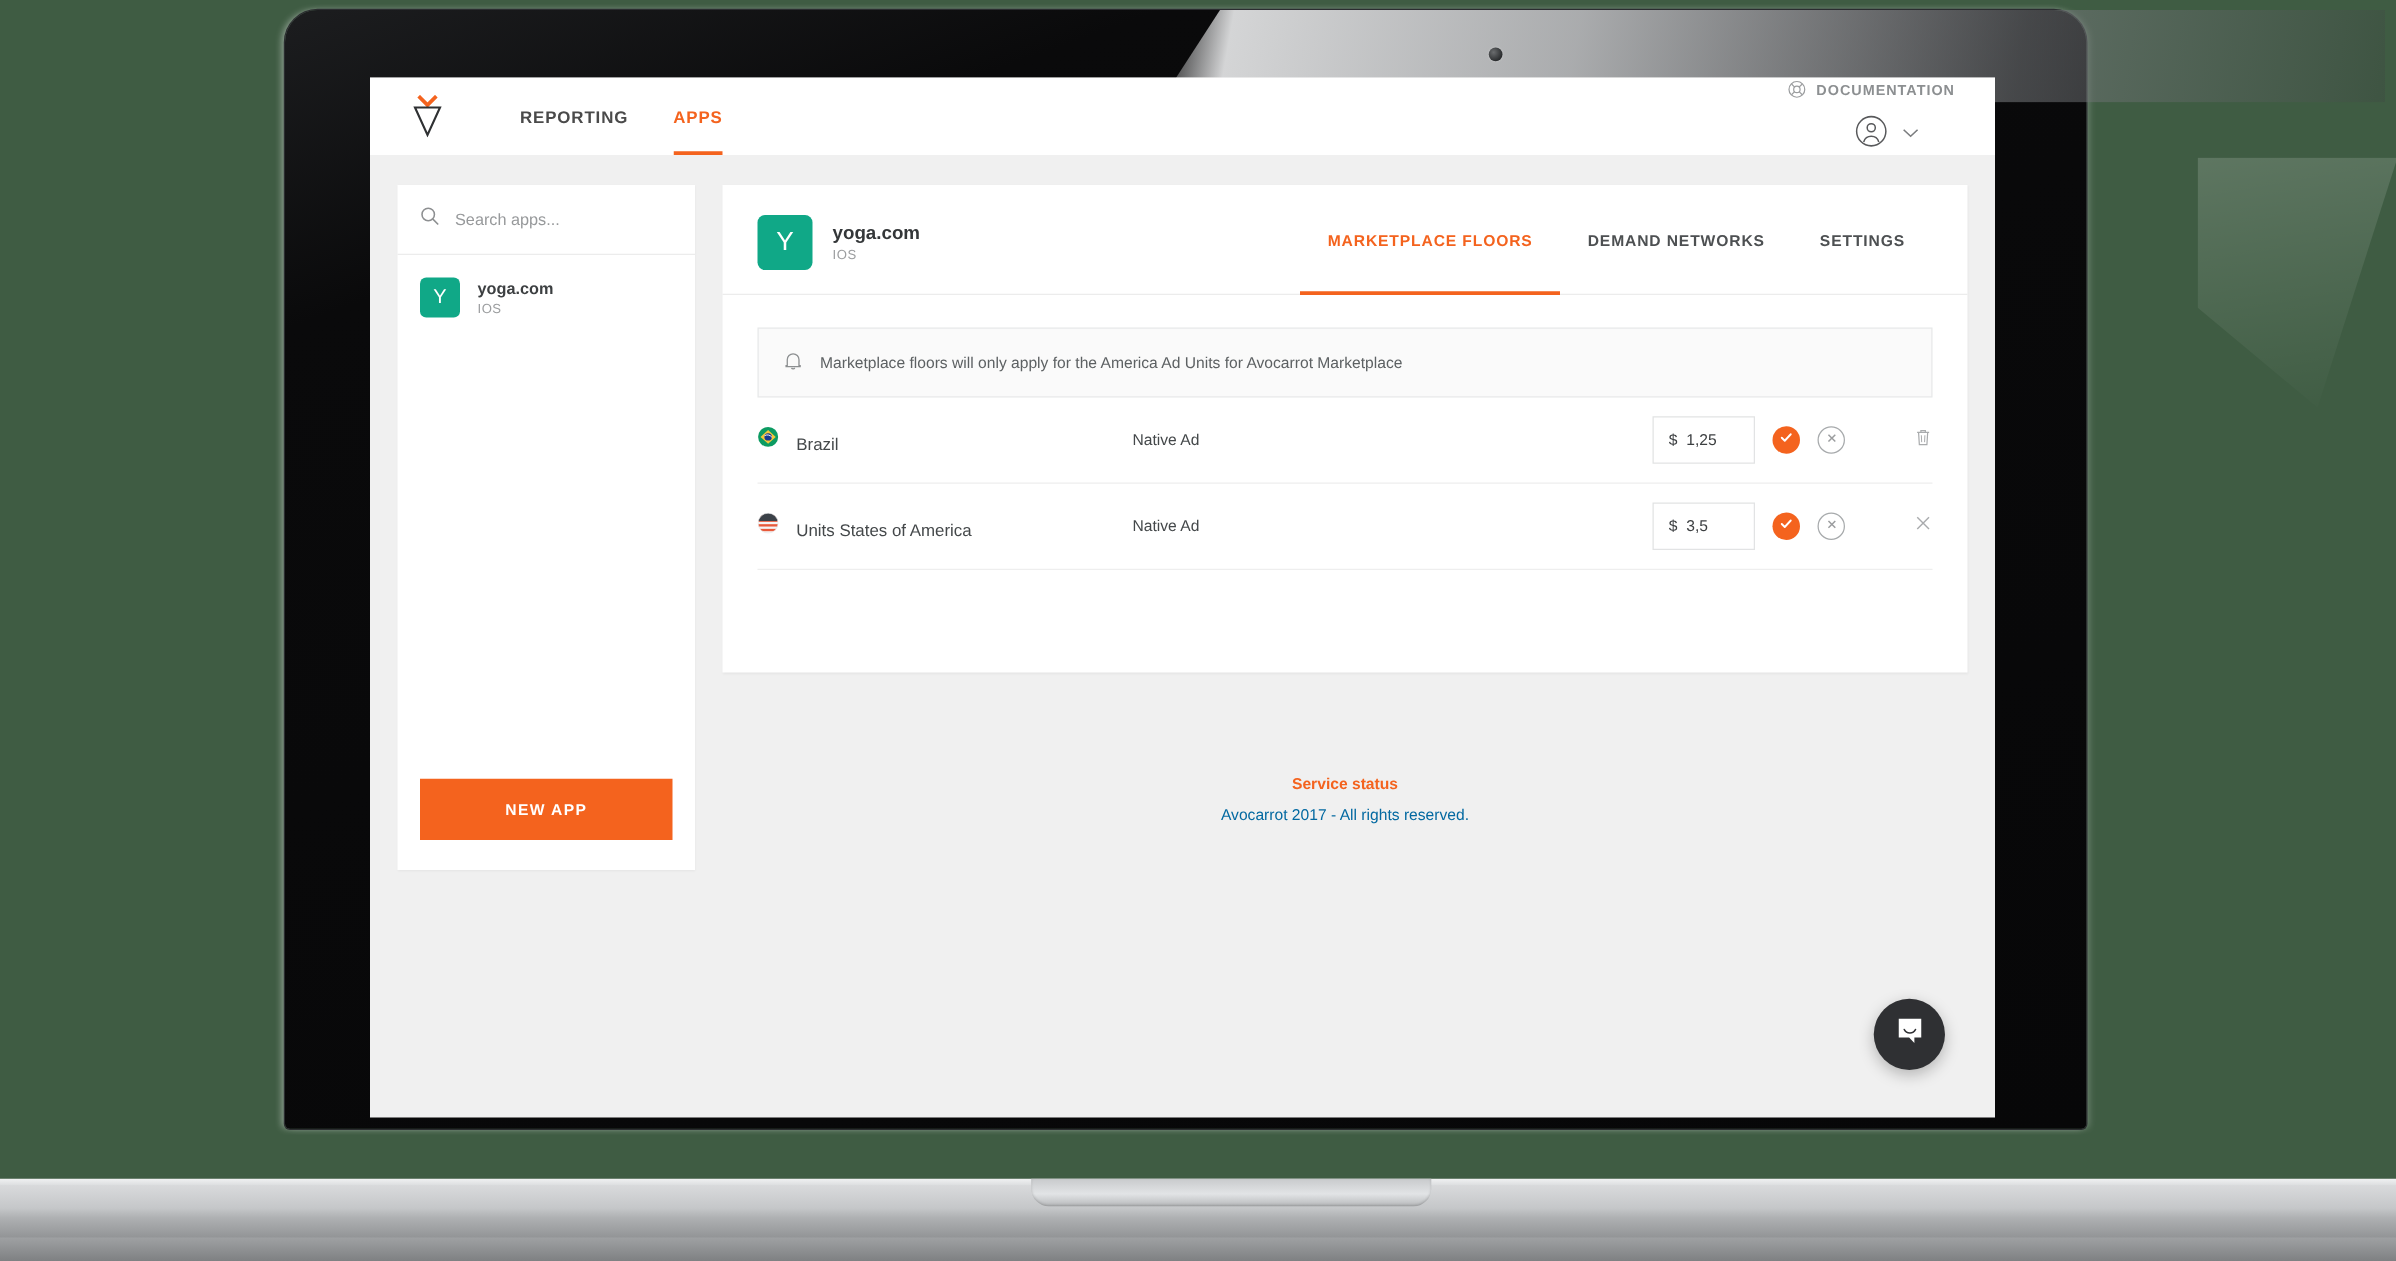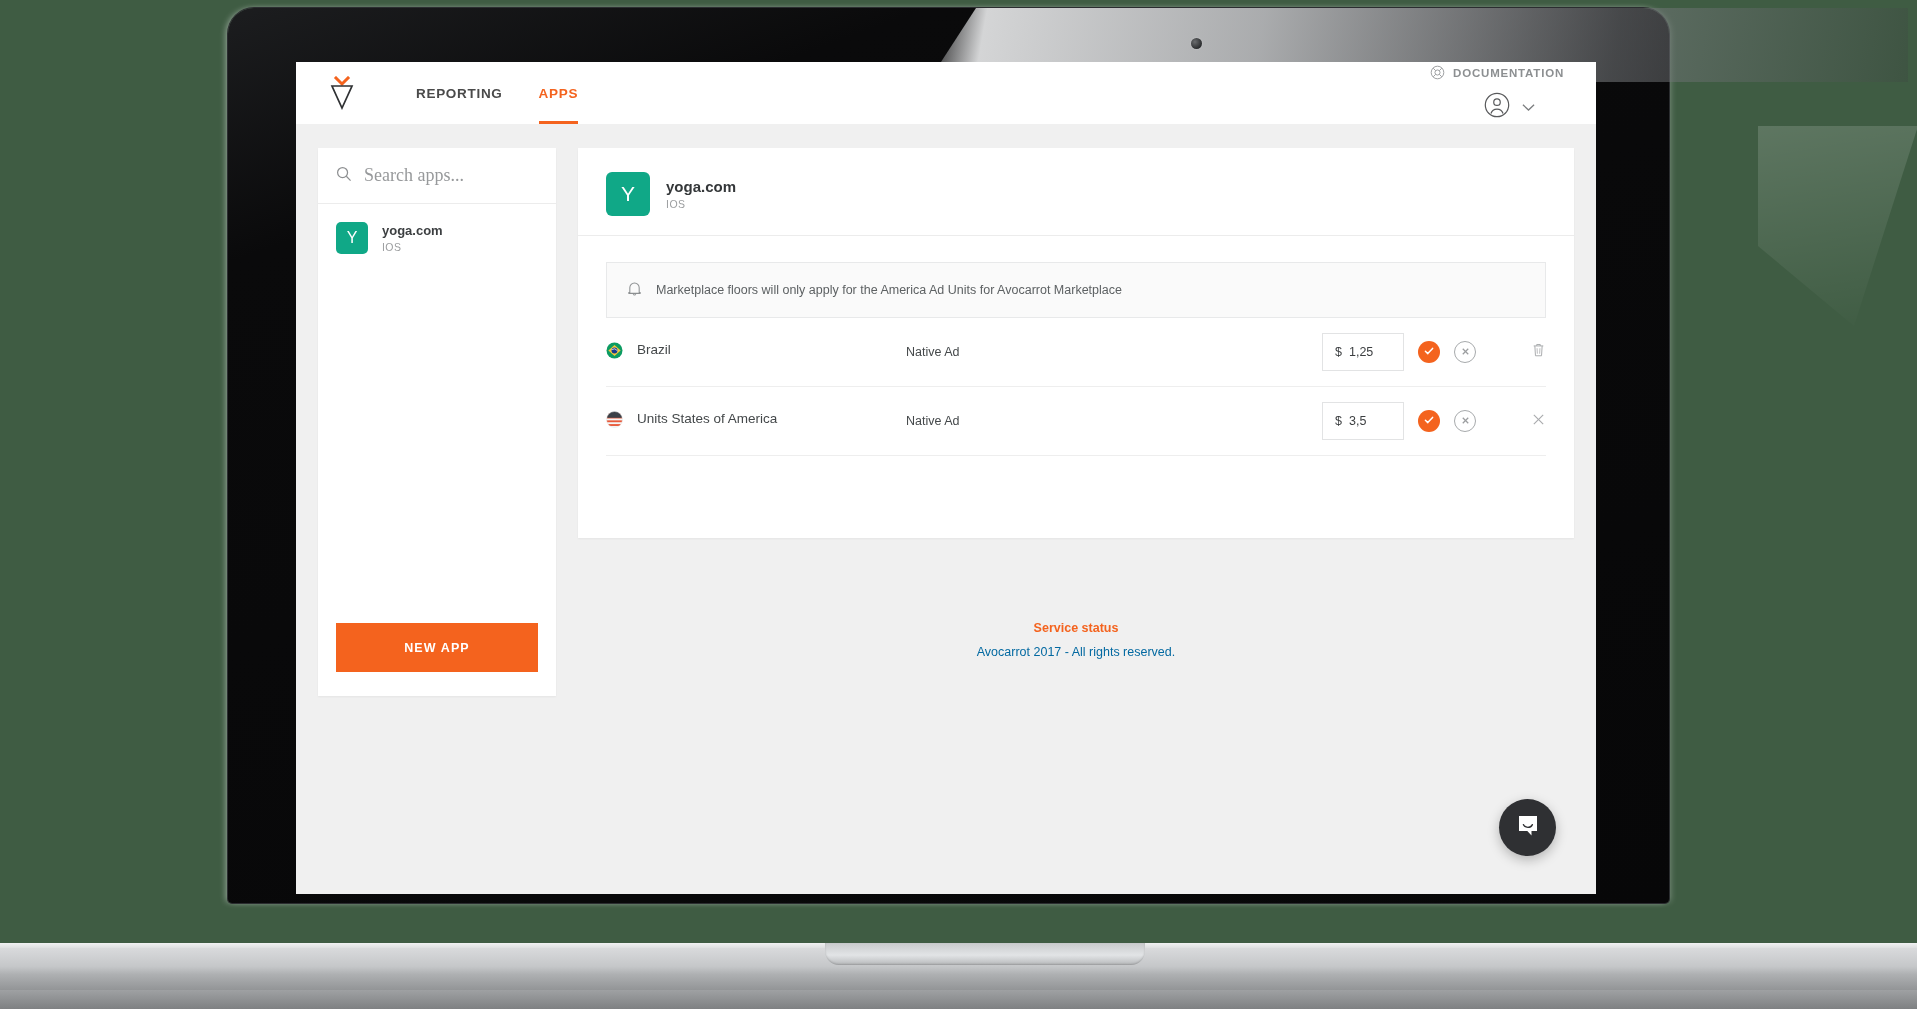--- a/index.html
+++ b/index.html
@@ -171,22 +171,22 @@
     box-shadow: 0 1px 2px rgba(0,0,0,0.05);
   }
   #search-row {
     display: flex; align-items: center; gap: 12px;
     height: 56px;
     padding: 0 18px;
     border-bottom: 1px solid #ececec;
   }
   #search-input {
     border: none; outline: none;
-    font-family: Liberation Serif, serif;
-    font-size: 18px;
+    font-family: Liberation Sans, sans-serif;
+    font-size: 13px;
     color: #5a5d5f;
     width: 100%;
     background: transparent;
   }
   #search-input::placeholder { color: #97999b; }
 
   #app-list { padding-top: 10px; }
   .app-item {
     display: flex; align-items: center; gap: 14px;
     padding: 8px 18px;
@@ -272,21 +272,21 @@
     font-size: 12.5px;
     color: #5d6163;
   }
 
   .floor-row {
     display: flex;
     align-items: center;
     height: 69px;
     border-bottom: 1px solid #eeeeee;
   }
-  .floor-country { display: flex; align-items: flex-start; gap: 14px; width: 300px; }
+  .floor-country { display: flex; align-items: flex-end; gap: 14px; width: 300px; }
   .floor-country-name { font-size: 13.5px; color: #44484a; }
   .floor-type { width: 275px; font-size: 12.5px; color: #44484a; }
   .floor-price-wrap { display: flex; align-items: center; gap: 14px; margin-left: auto; }
   .floor-price-field {
     width: 82px; height: 38px;
     border: 1px solid #e2e3e4;
     background: #fff;
     display: flex; align-items: center;
     padding: 0 12px;
     gap: 7px;
@@ -441,20 +441,31 @@
 
           <div id="card-header">
             <div id="app-identity">
               <div class="app-tile">Y</div>
               <div>
                 <div id="app-title">yoga.com</div>
                 <div id="app-platform">IOS</div>
               </div>
             </div>
 
+            <div id="card-tabs">
+              <div class="card-tab active">
+                <span>MARKETPLACE FLOORS</span>
+              </div>
+              <div class="card-tab">
+                <span>DEMAND NETWORKS</span>
+              </div>
+              <div class="card-tab">
+                <span>SETTINGS</span>
+              </div>
+            </div>
           </div>
 
           <div id="card-body">
 
             <div id="notice-bar">
               <span>
                 <svg width="15" height="17" viewBox="0 0 16 18" aria-hidden="true">
                   <path d="M3 13.2 V8.2 a5 5 0 0 1 10 0 v5 h1 v1 H2 v-1 z" fill="none" stroke="#8c8f91" stroke-width="1.1"></path>
                   <path d="M6.6 15.2 a1.6 1.6 0 0 0 2.8 0" fill="none" stroke="#8c8f91" stroke-width="1.1"></path>
                 </svg>

